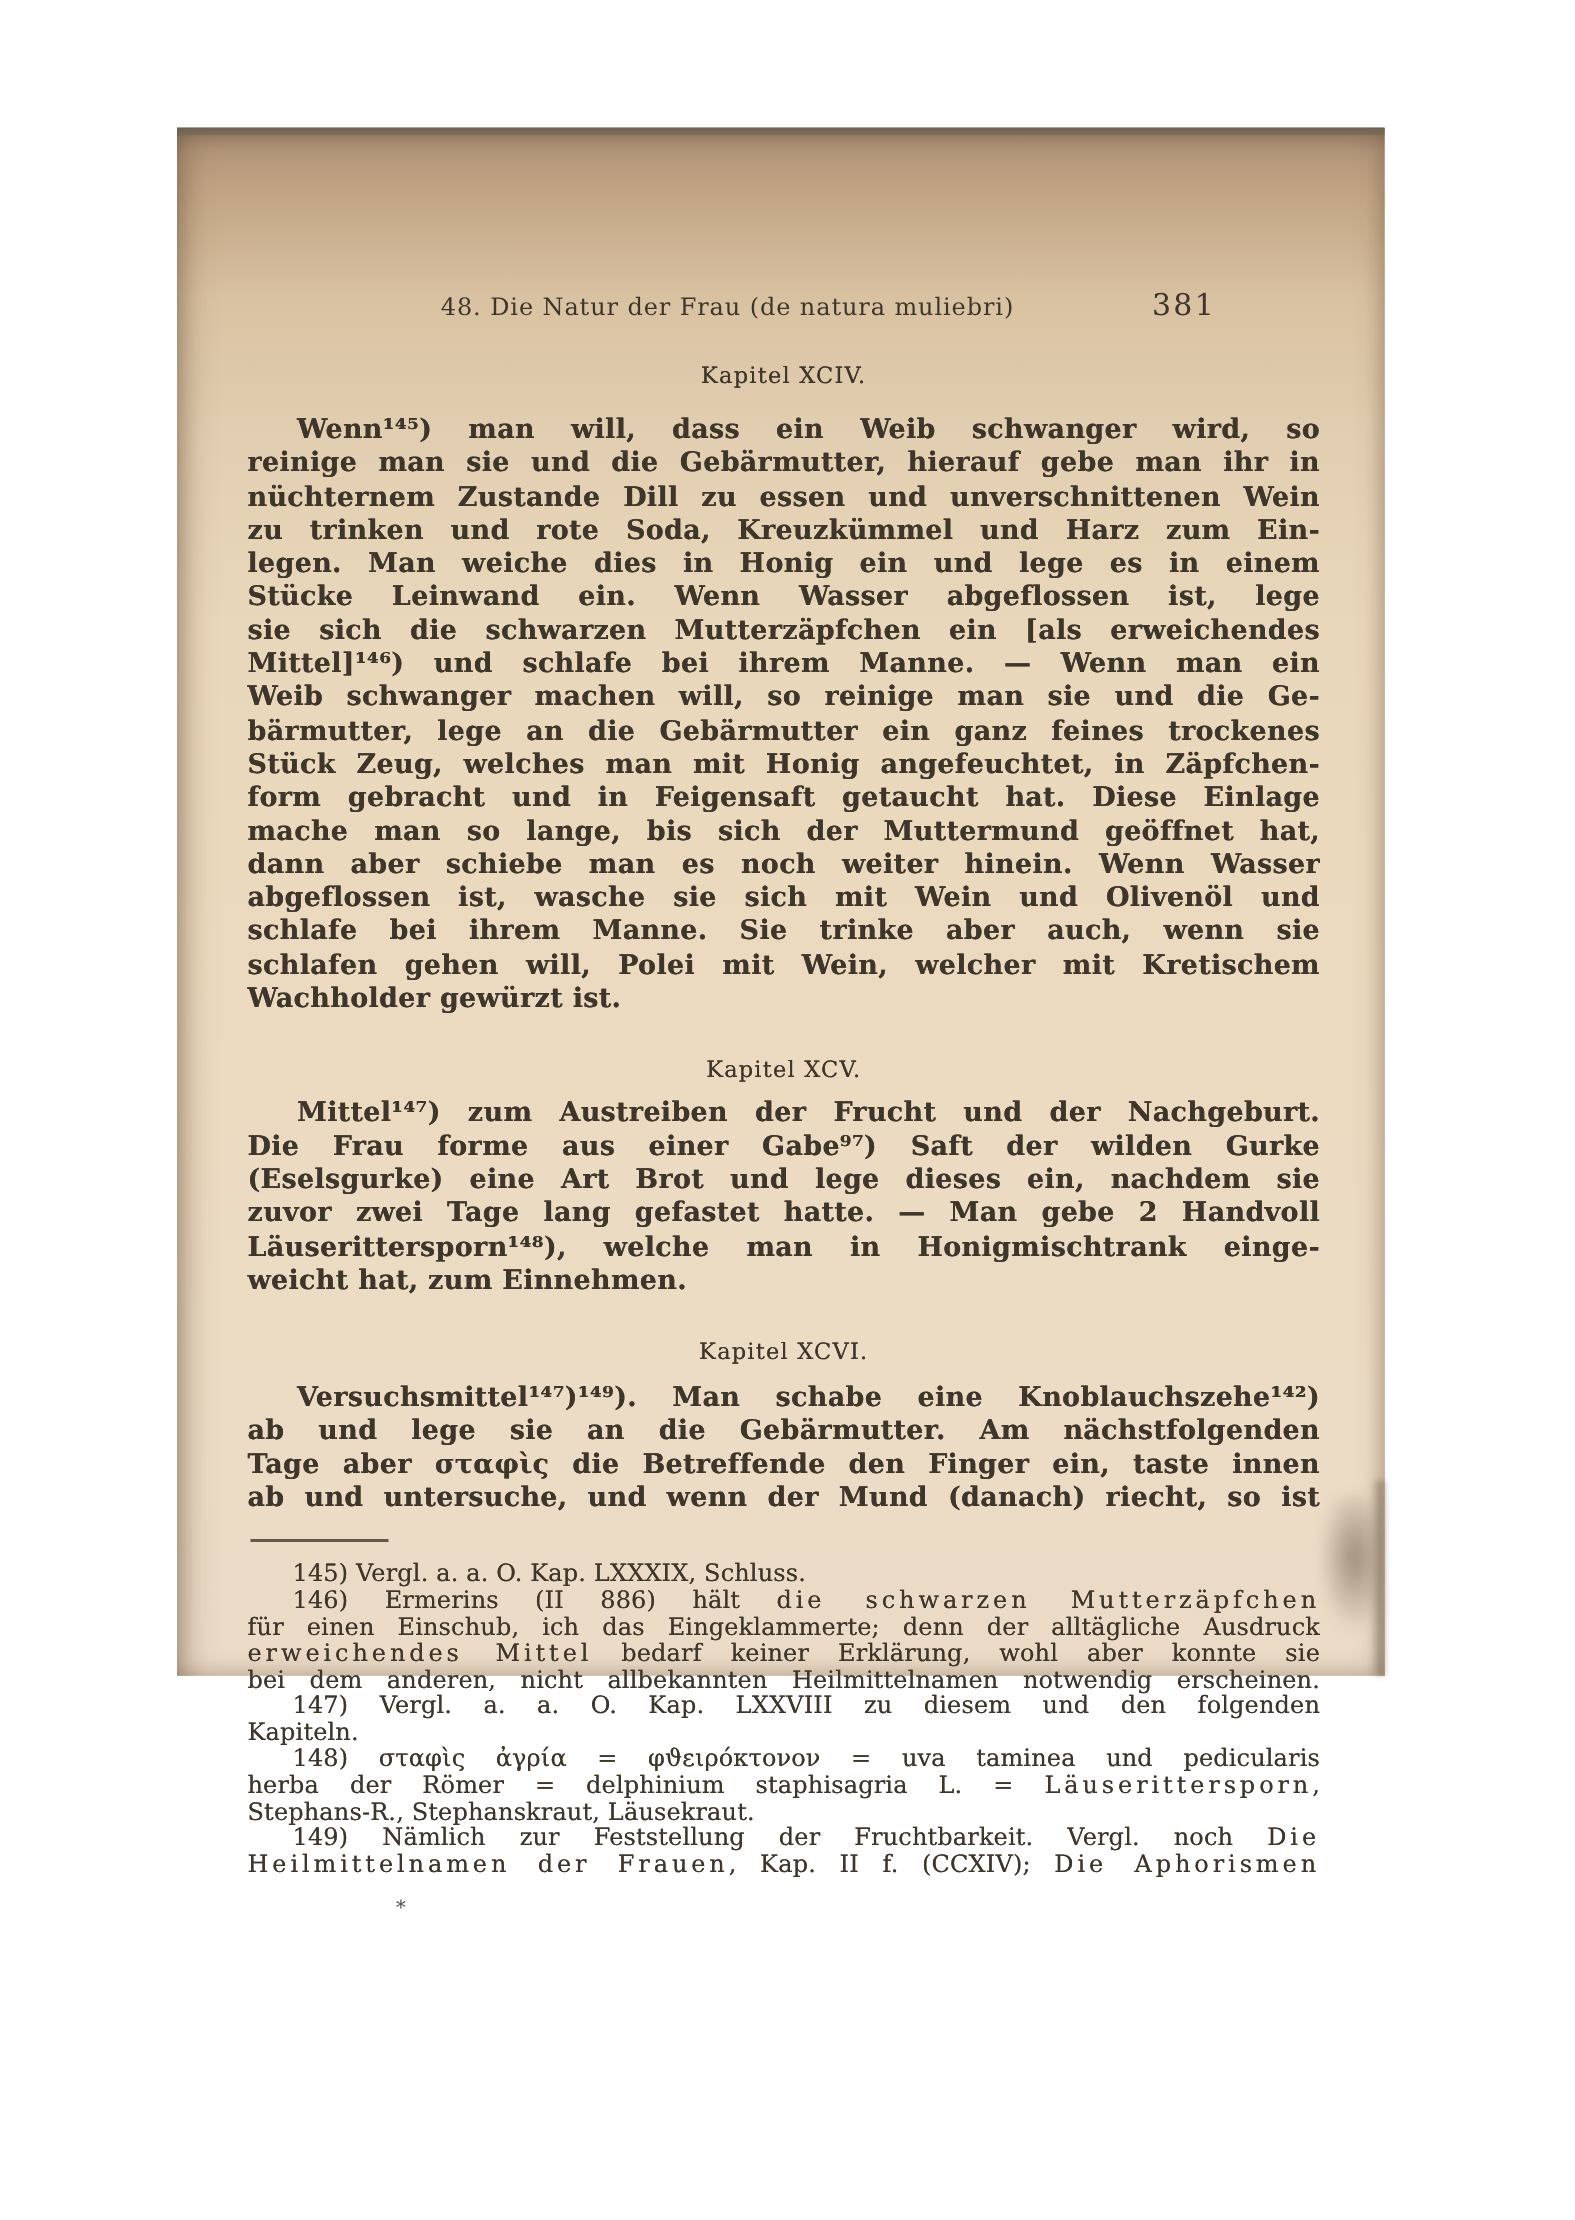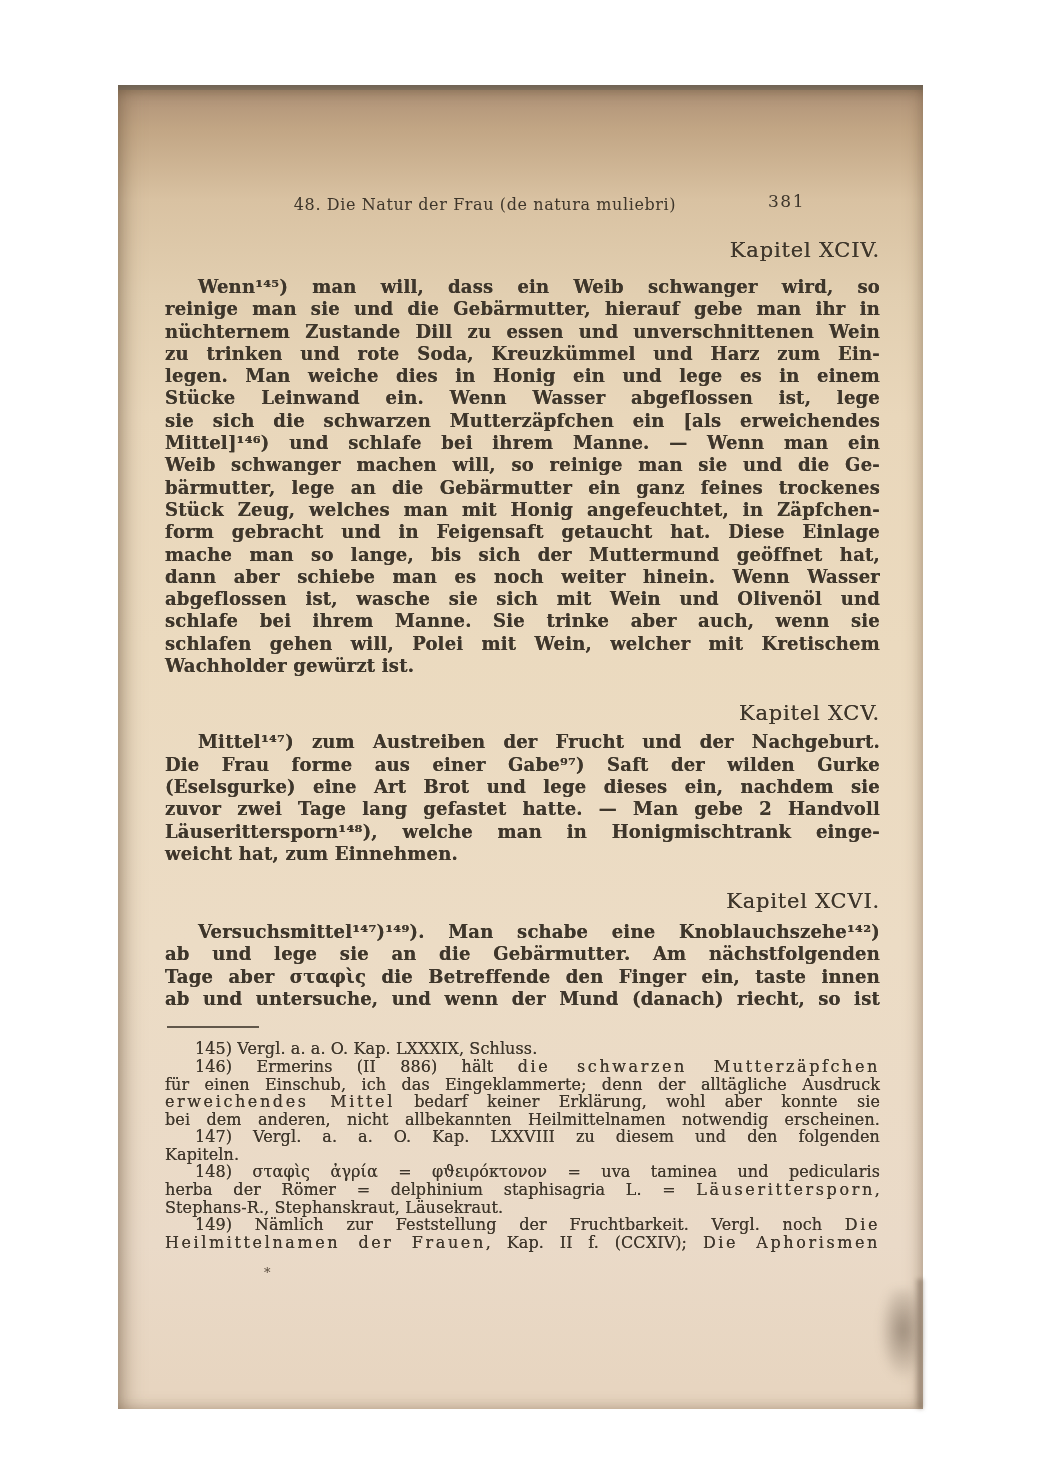--- a/index.html
+++ b/index.html
@@ -14,21 +14,21 @@
   }
   html,body{margin:0;padding:0;}
   body{
     width:1050px;height:1480px;
     background:var(--margin-bg);
     position:relative;overflow:hidden;
     font-family:"DejaVu Serif","Liberation Serif",serif;
     color:var(--ink);
   }
   .scan{
-    position:absolute;left:118px;top:85px;width:805px;height:1324px;
+    position:absolute;left:118px;top:85px;width:805px;height:1032px;
     background:linear-gradient(180deg,
       #867a68 0px,#ac8f72 5px,var(--paper-top) 14px,#c2a685 45px,
       var(--paper-upper) 115px,#e2cfb1 210px,var(--paper-mid) 330px,
       #ebdabf 560px,var(--paper-lower) 860px,var(--paper-bottom) 1160px,#e7d5c0 1300px);
     box-shadow:
       inset 0 10px 16px -6px rgba(70,60,45,.45),
       inset 16px 0 22px -12px rgba(120,95,70,.55),
       inset -12px 0 18px -10px rgba(125,100,75,.38),
       inset 0 -10px 16px -10px rgba(125,100,75,.35);
   }
@@ -46,30 +46,30 @@
     background:linear-gradient(90deg,rgba(80,62,48,0),rgba(80,62,48,.5));
     filter:blur(2px);
   }
   .running-title{
     position:absolute;left:47px;top:110px;width:640px;
     text-align:center;font-size:16px;letter-spacing:.6px;
     color:var(--ink);
   }
   .page-number{
     position:absolute;left:650px;top:106px;
-    font-size:17px;letter-spacing:1.5px;text-align:right;
+    font-size:20px;letter-spacing:1.5px;text-align:right;
   }
   .textcol{
     position:absolute;left:47px;top:153px;width:715px;
     font-size:18px;
     text-shadow:0 0 .4px rgba(62,54,43,.85);
   }
   .heading{
-    font-size:21px;line-height:24px;height:24px;
-    text-align:right;letter-spacing:.8px;
+    font-size:15px;line-height:24px;height:24px;
+    text-align:center;letter-spacing:.8px;
     margin:0 0 14px 0;
   }
   .section + .section .heading{margin-top:24px;}
   .section:nth-child(3) .heading{margin-bottom:8px;}
   .section:nth-child(2) .heading{margin-bottom:6px;}
   .bl{
     height:22.3px;line-height:22.3px;
     text-align:justify;text-align-last:justify;
     letter-spacing:.2px;
     font-weight:bold;

